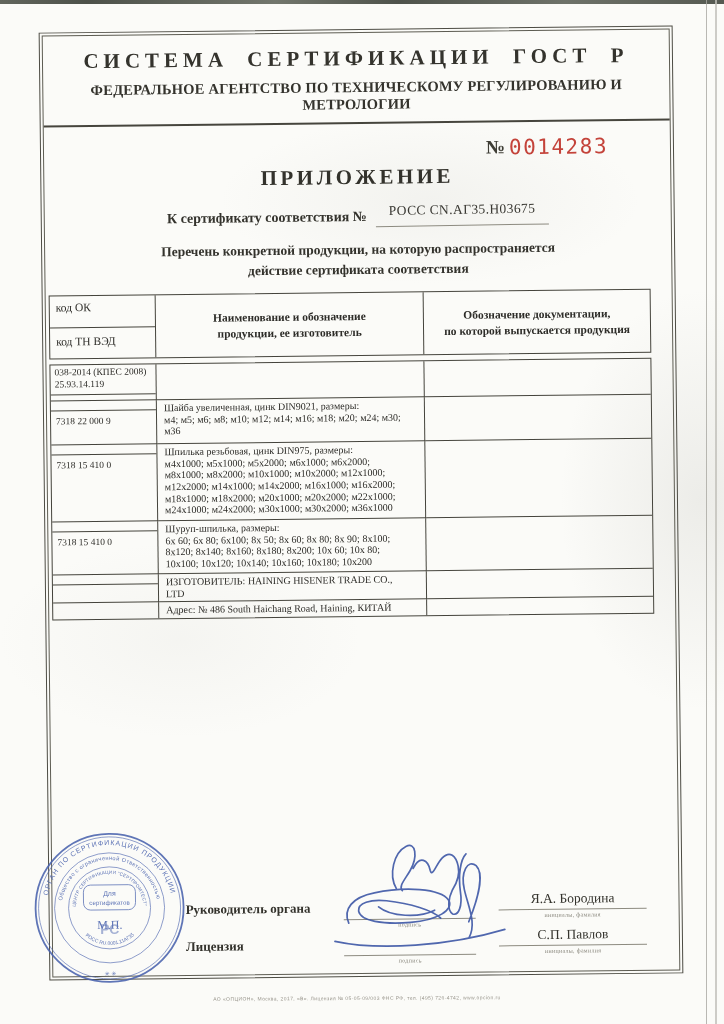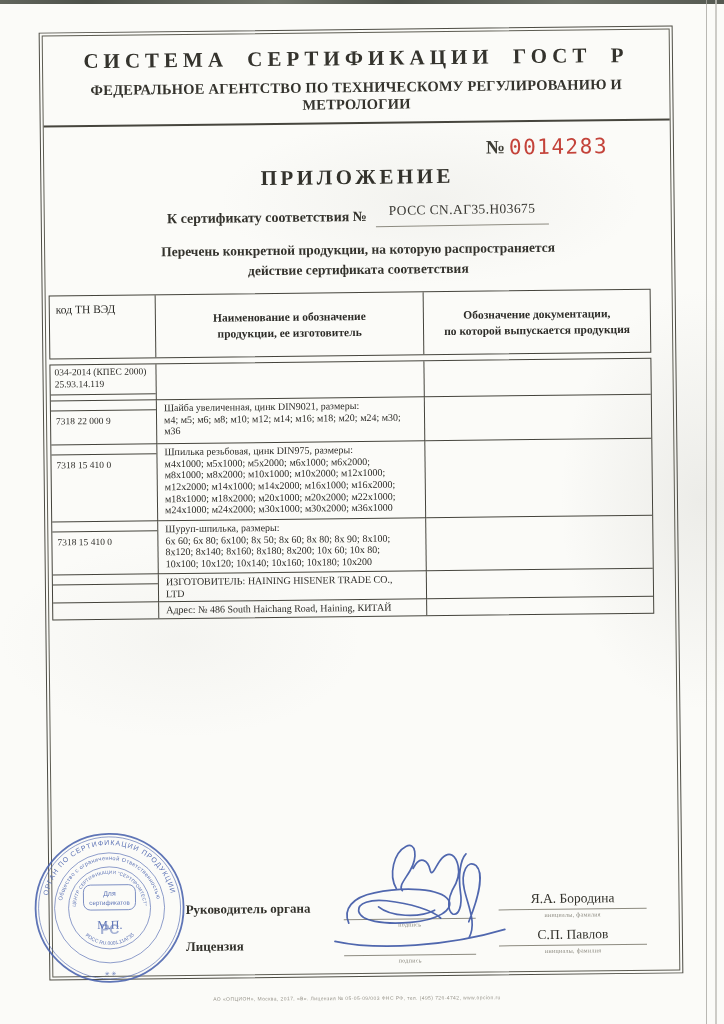--- a/index.html
+++ b/index.html
@@ -134,37 +134,38 @@
     </div>
 
     <div class="subtitle">
       <div>Перечень конкретной продукции,  на которую распространяется</div>
       <div>действие сертификата соответствия</div>
     </div>
 
     <div class="table-wrap">
       <div class="thead">
         <div class="hc hc1">
+          <div class="half-top">код ОК</div>
           <div class="half-bot">код ТН ВЭД</div>
         </div>
         <div class="hc hc-center">
           <div>Наименование и обозначение</div>
           <div>продукции, ее изготовитель</div>
         </div>
         <div class="hc hc-center">
           <div>Обозначение документации,</div>
           <div>по которой выпускается продукция</div>
         </div>
       </div>
 
       <div class="tbody">
 
         <div class="cell c1 rA">
           <div class="code-top">
-            <div>034-2014 (КПЕС 2000)</div>
+            <div>038-2014 (КПЕС 2008)</div>
             <div>25.93.14.119</div>
           </div>
           <div class="fillrest"></div>
         </div>
         <div class="cell pcell rA"></div>
         <div class="cell lastcol rA"></div>
 
         <div class="cell c1 rB">
           <div class="strip"></div>
           <div class="codeline">7318 22 000 9</div>

